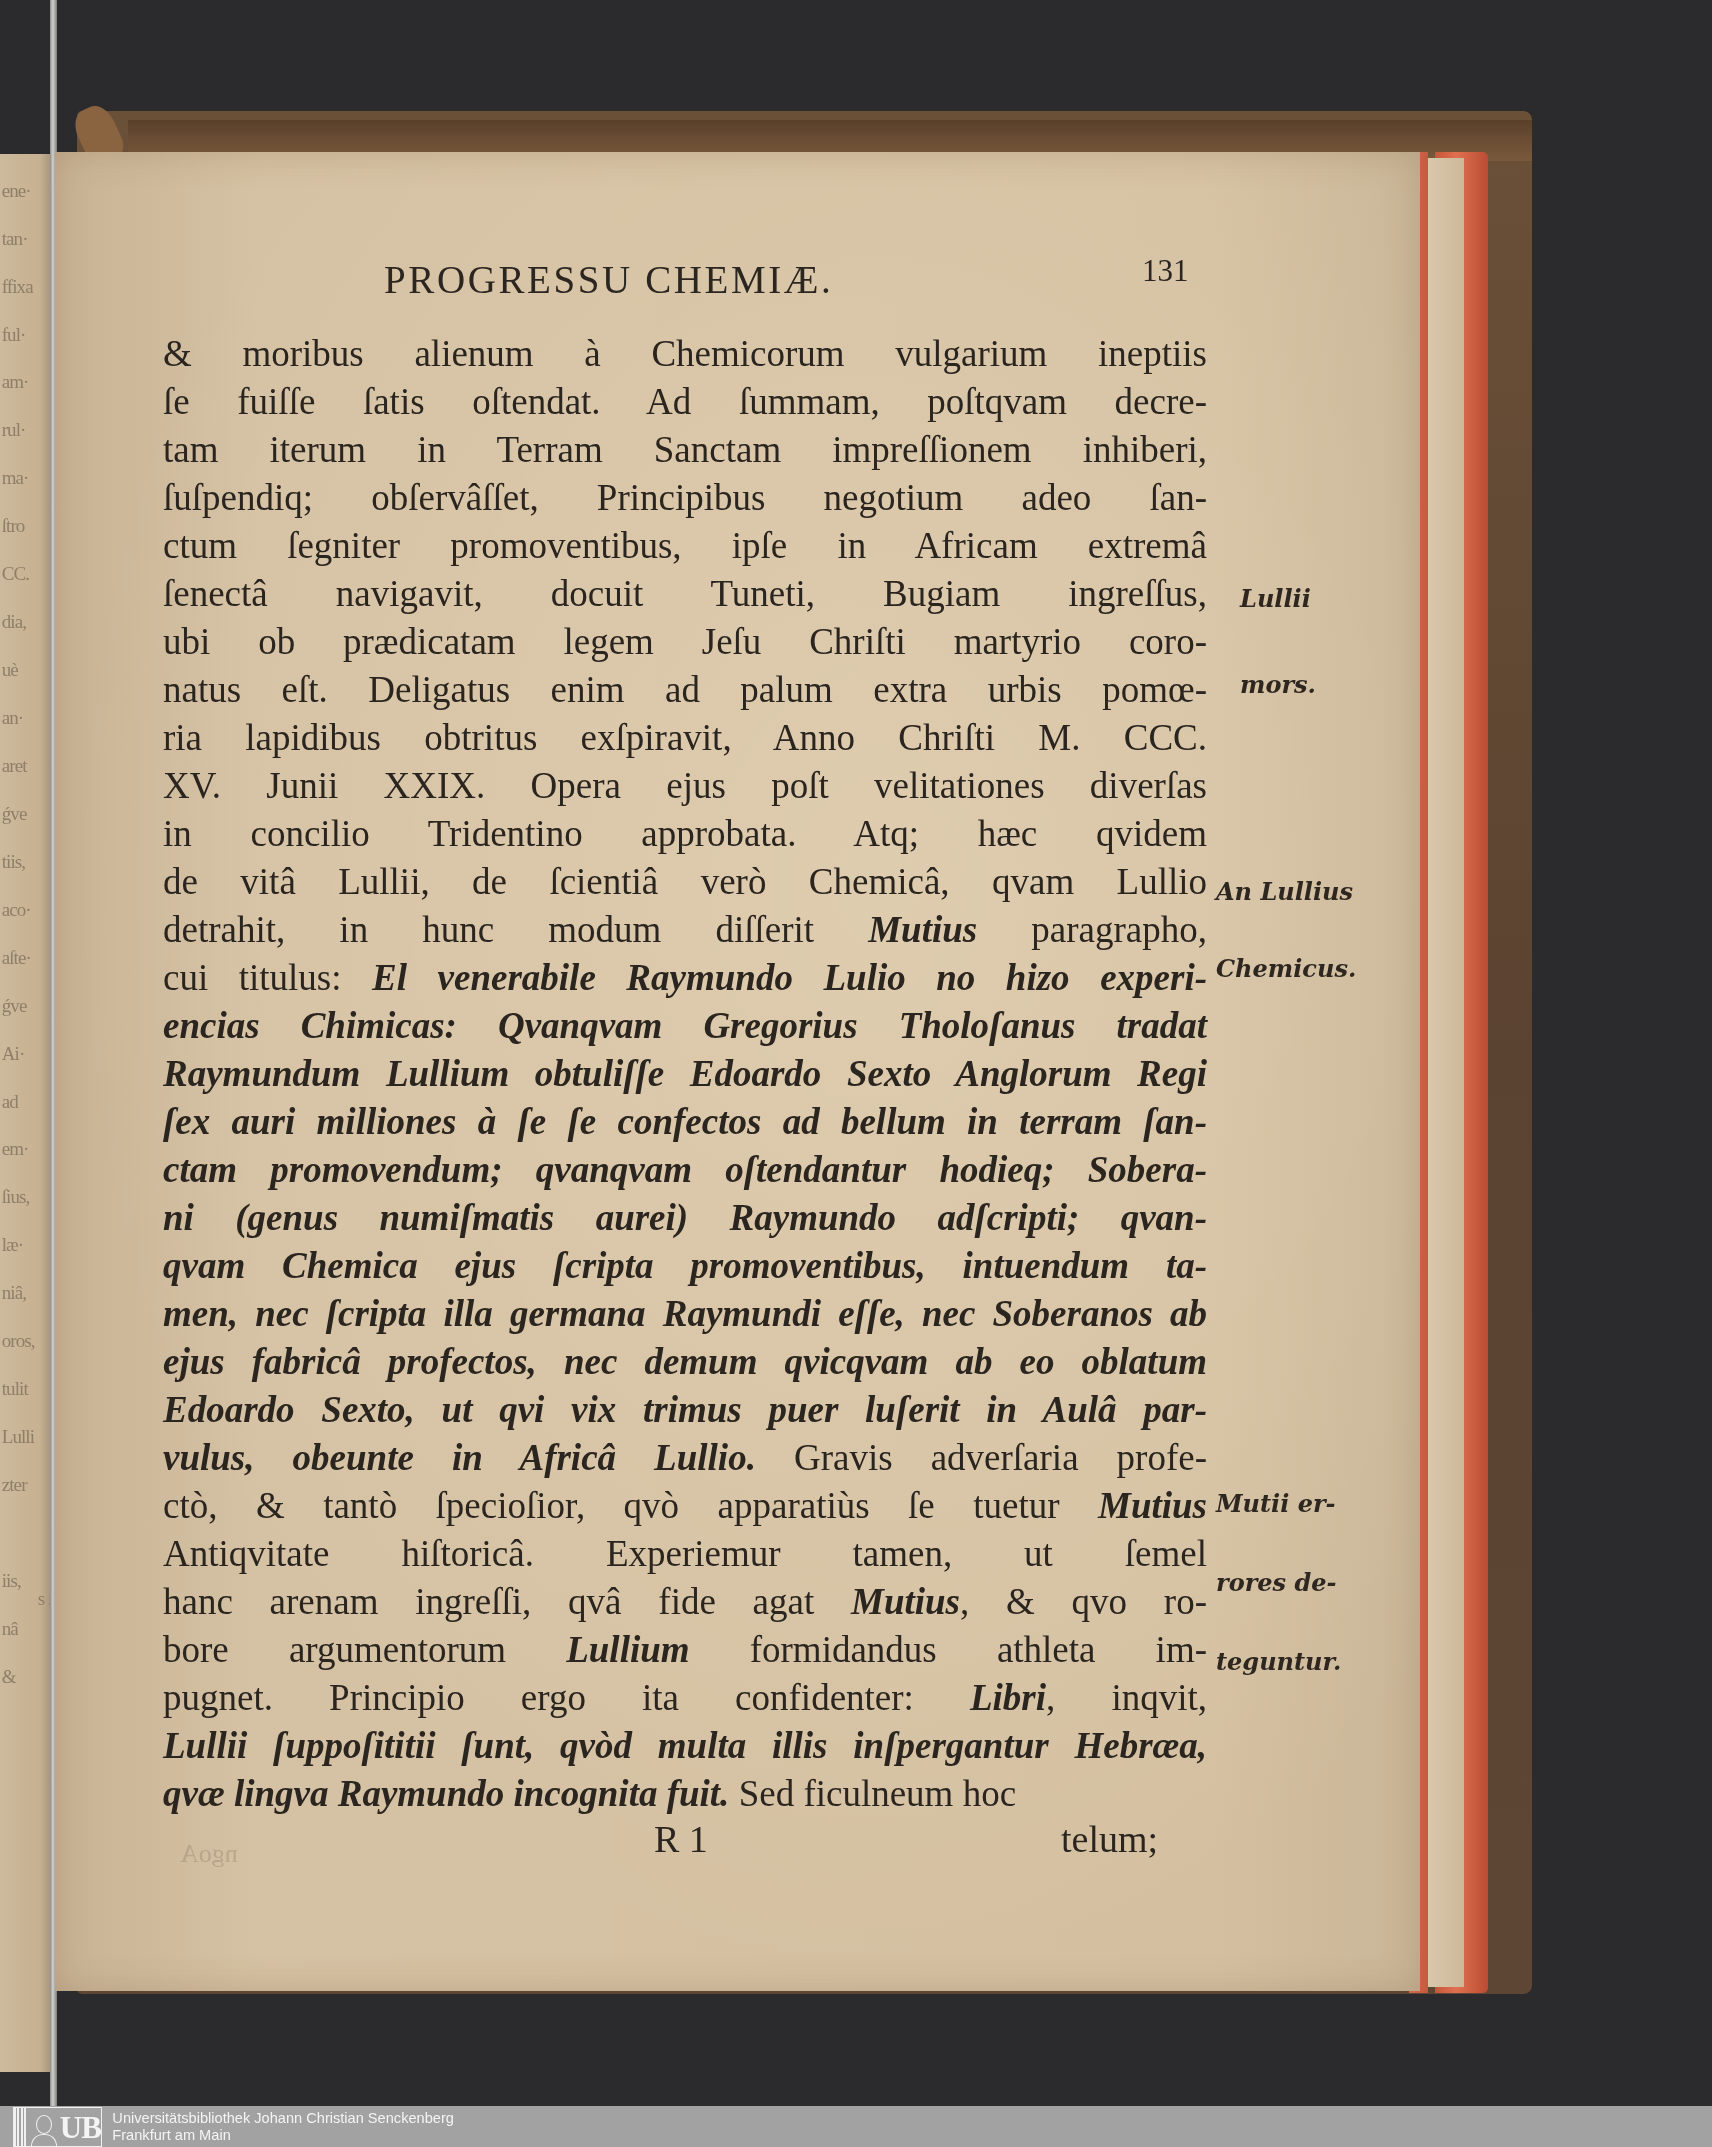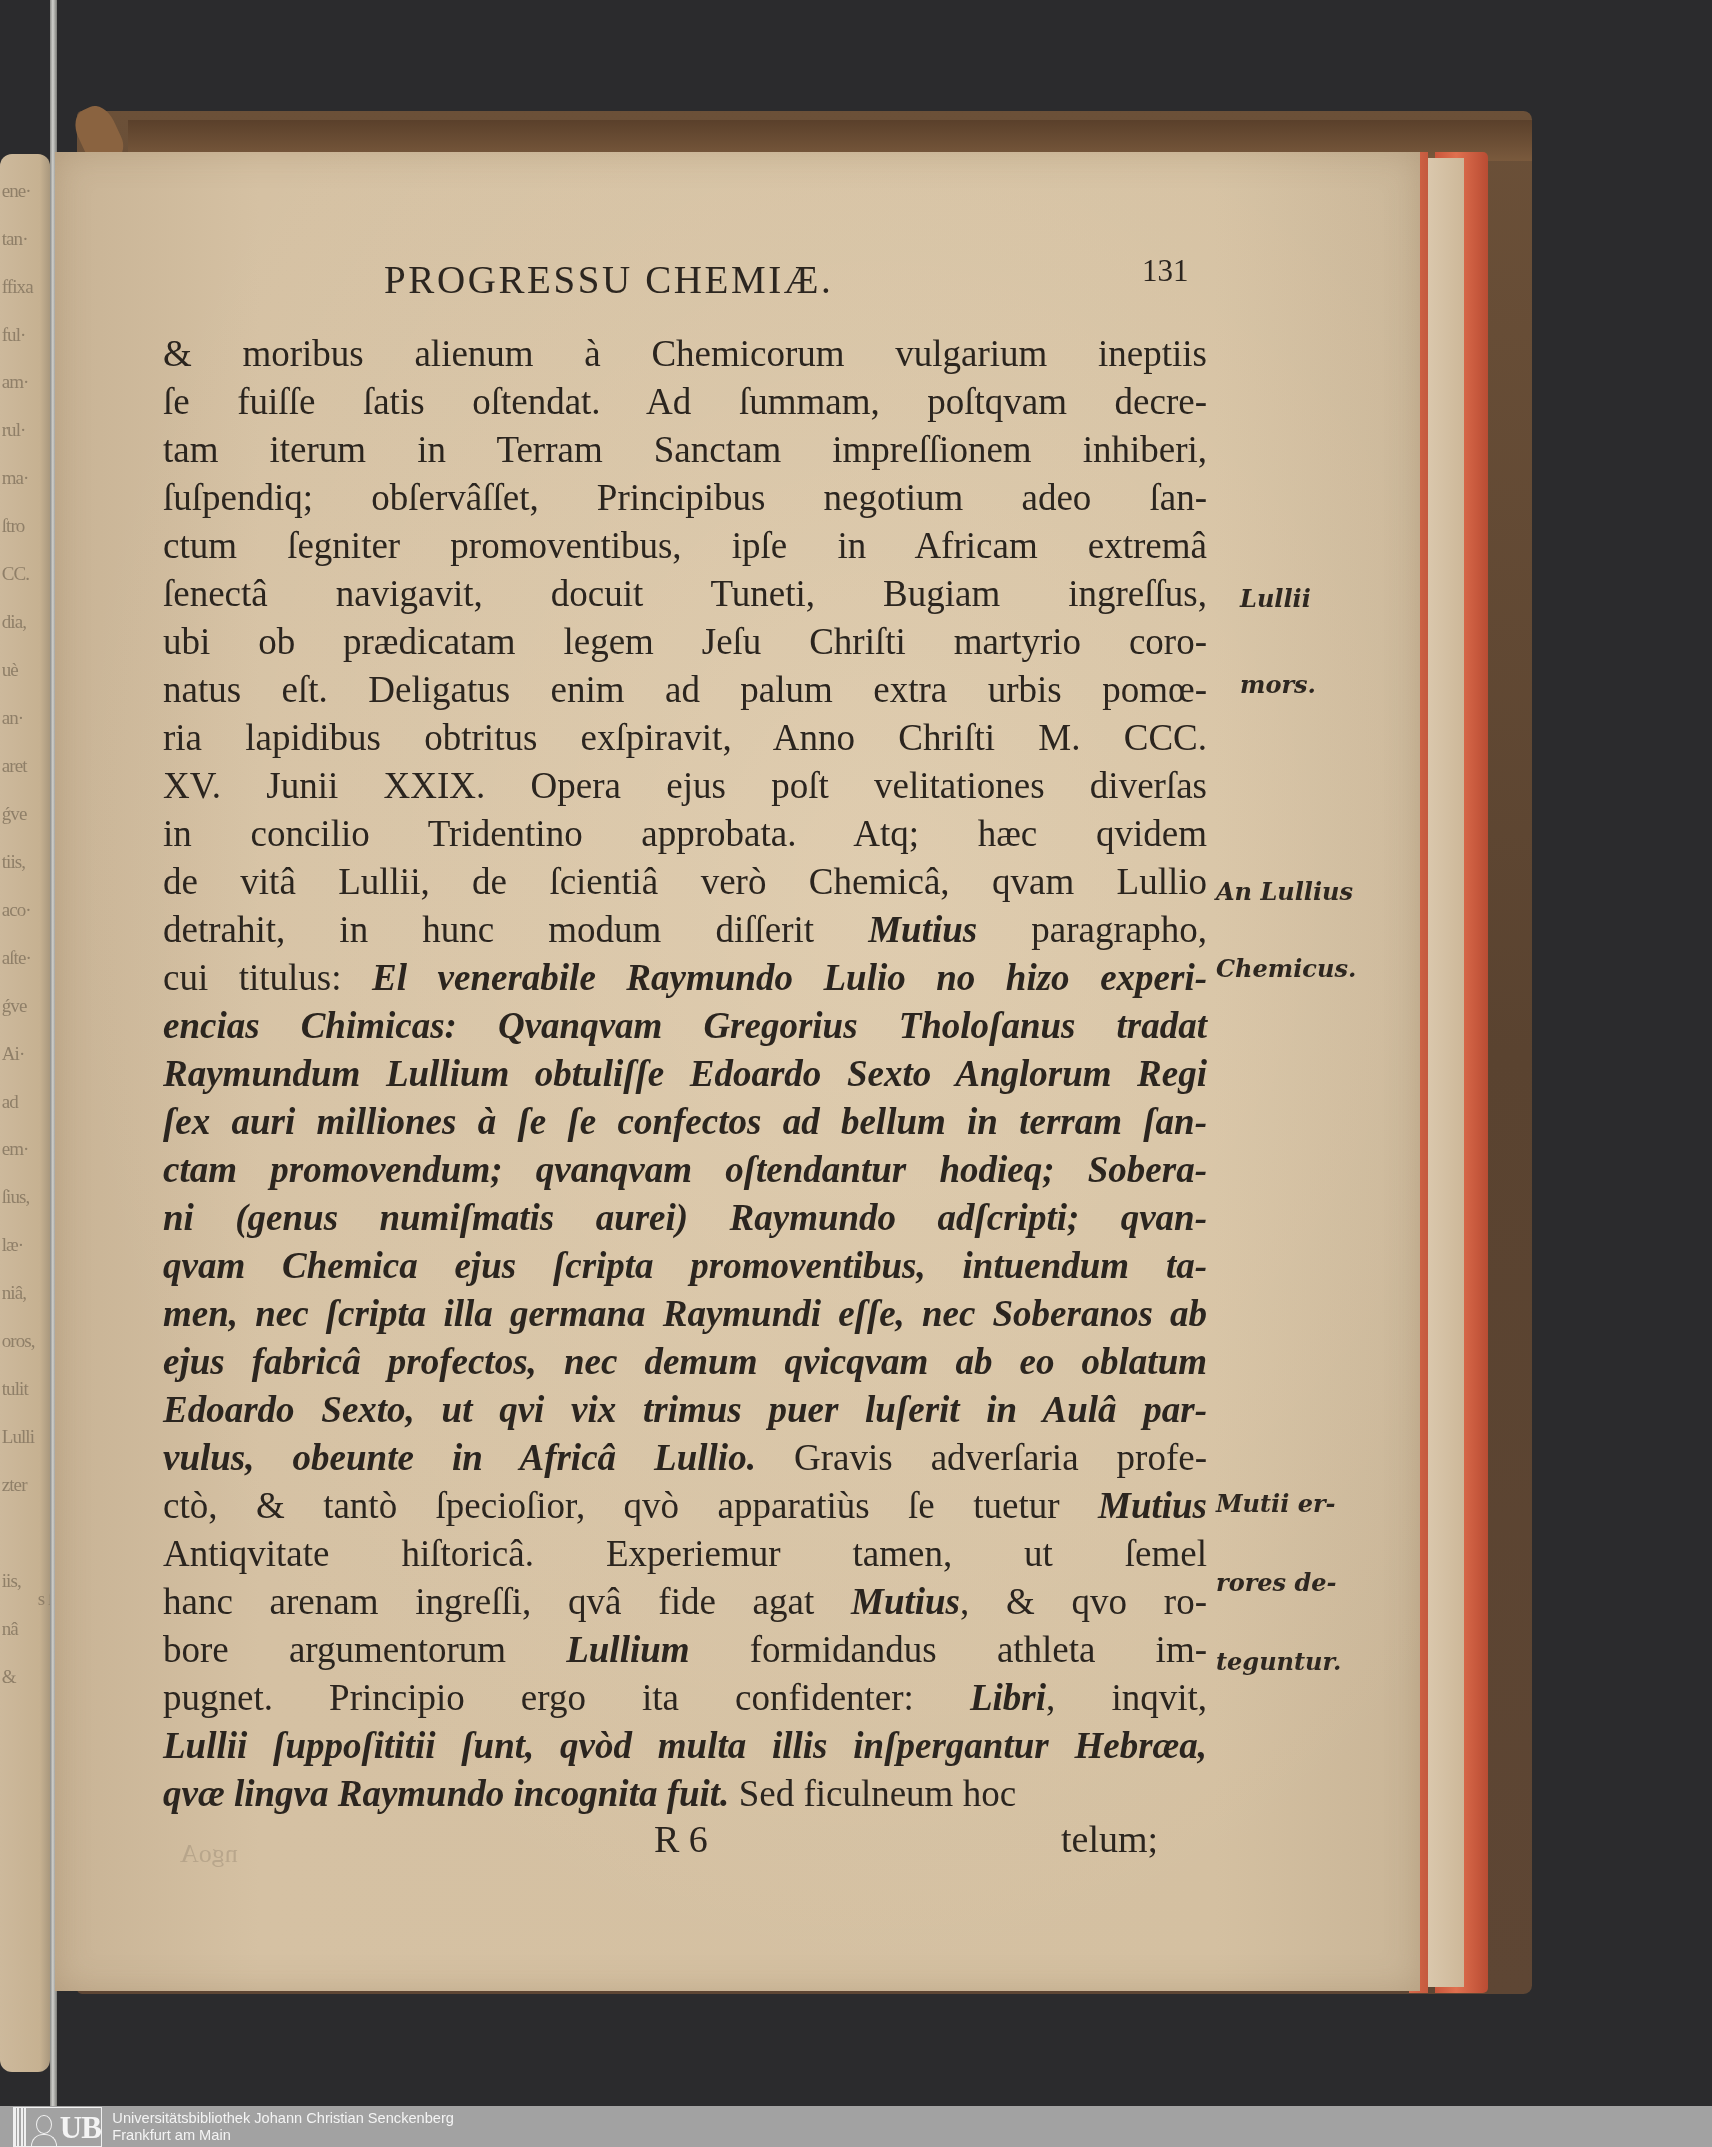--- a/index.html
+++ b/index.html
@@ -12,21 +12,20 @@
     position: absolute; left: 0; top: 0; width: 1712px; height: 2106px;
     background:
       radial-gradient(circle at 20% 30%, rgba(255,255,255,0.03) 0, transparent 1.7px),
       #2b2b2d;
   }
   
   .prev-page {
     position: absolute; left: 0; top: 154px; width: 50px; height: 1918px;
     background: linear-gradient(90deg, #cdb99c, #c6b191 80%, #a9987e);
     overflow: hidden;
-    border-radius: 12px;
   }
   .prev-page .ghost {
     position: absolute; left: 1.7px; width: 48px; font-size: 19px; color: #8f7f68;
     font-family: "Liberation Serif", serif; letter-spacing: -0.9px; white-space: nowrap;
   }
   .glass-edge {
     position: absolute; left: 50px; top: 0; width: 6.8px; height: 2106px;
     background: linear-gradient(90deg, #8a8a86, #d0d0cc 40%, #7d7d79);
   }
   
@@ -210,21 +209,21 @@
   <div>An Lullius</div>
   <div>Chemicus.</div>
 </div>
 <div class="margin-note" style="left:1216px; top:1464px; line-height:79px;">
   <div>Mutii er-</div>
   <div>rores de-</div>
   <div>teguntur.</div>
 </div>
 
 <div class="stamp-ghost">ngoA</div>
-<div class="signature">R 6</div>
+<div class="signature">R 1</div>
 <div class="catchword">telum;</div>
 
 <div class="footer">
   <div class="ub-logo">
     <div class="ub-lines"></div>
     <div class="ub-portrait"></div>
     <span class="ub-text">UB</span>
   </div>
   <div class="footer-text">
     <div>Universitätsbibliothek Johann Christian Senckenberg</div>

